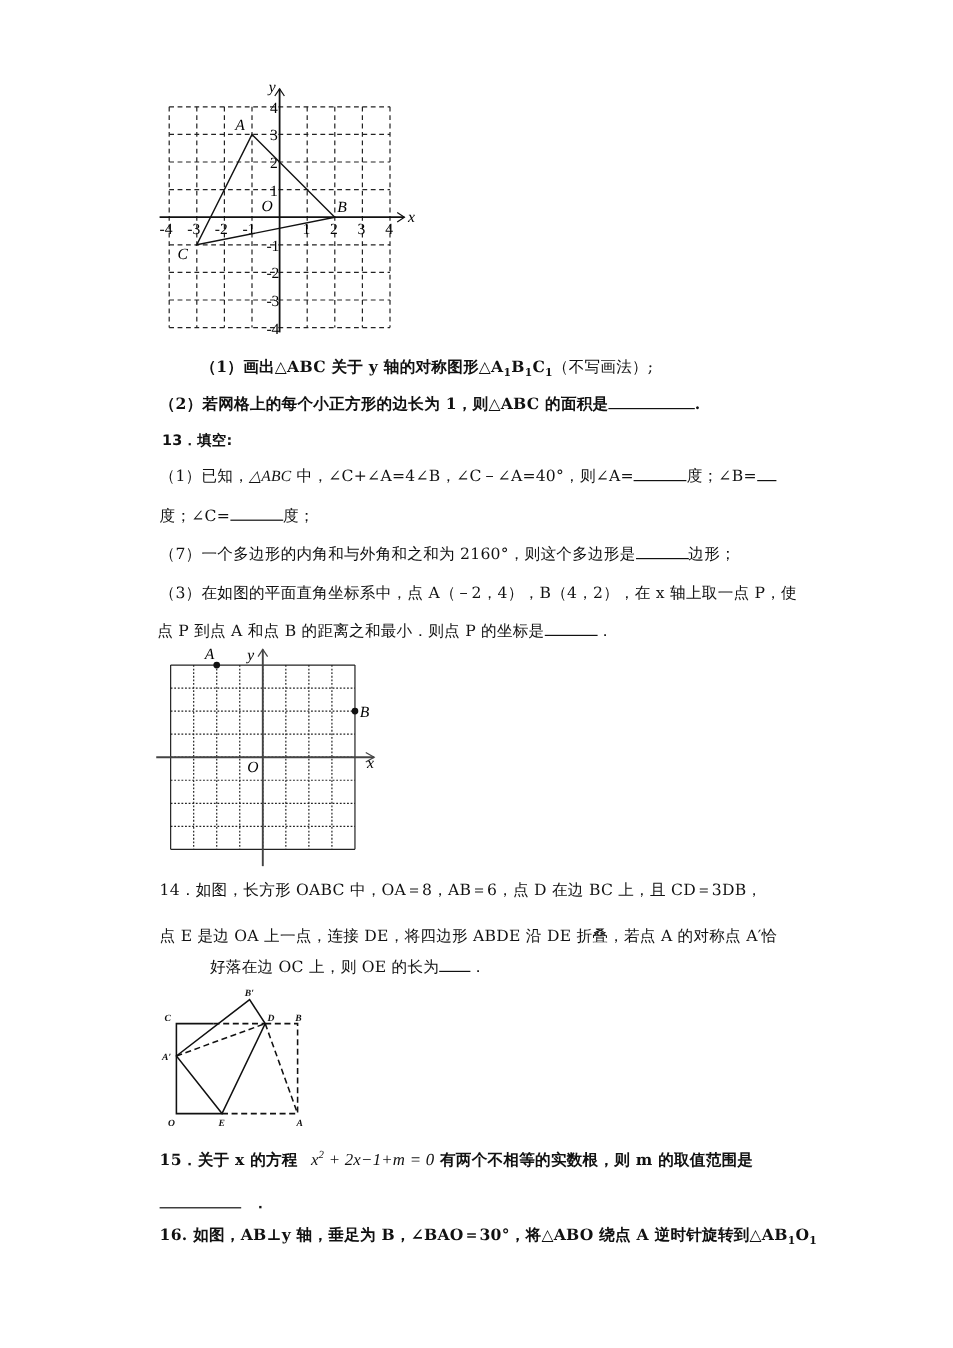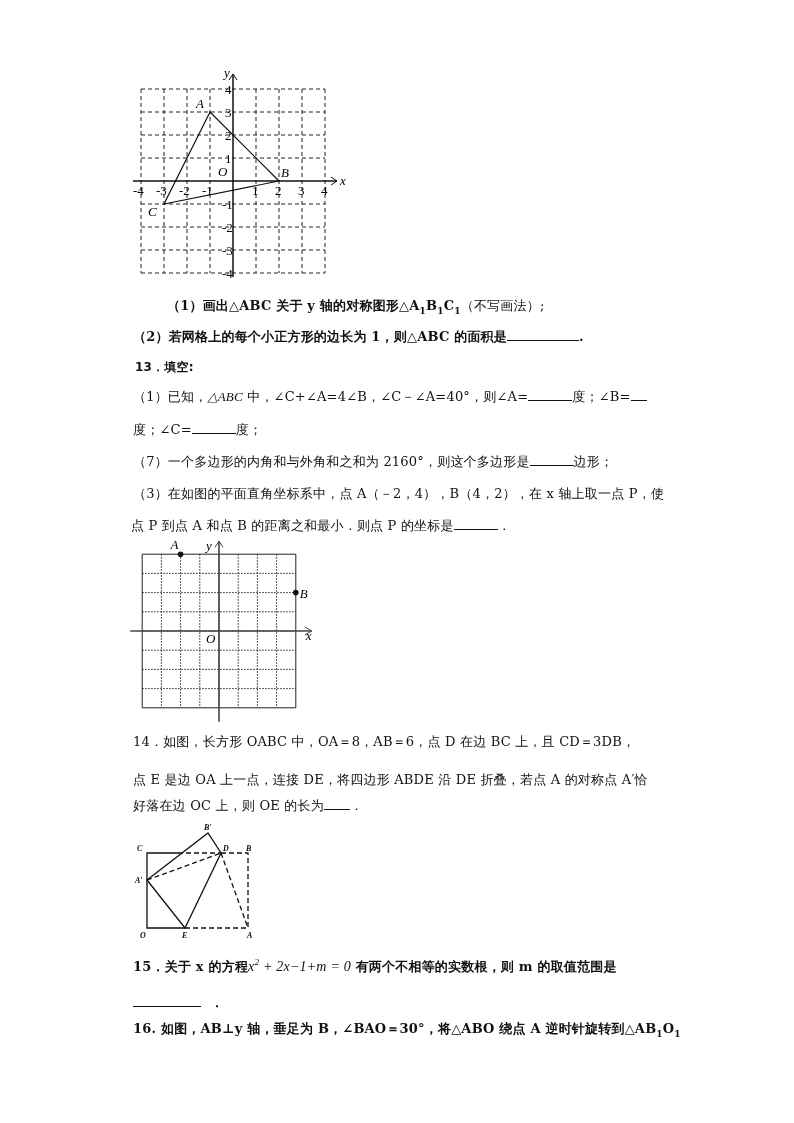--- a/index.html
+++ b/index.html
@@ -127,21 +127,21 @@
   <g id="fig2-pts">
       <circle cx="180.6" cy="554.2" r="2.8" fill="#111"></circle>
       <text x="170.6" y="549.2" font-size="13" font-style="italic">A</text>
       <circle cx="295.8" cy="592.6" r="2.8" fill="#111"></circle>
       <text x="299.8" y="597.6" font-size="13" font-style="italic">B</text>
     </g>
 </svg>
 
 <div class="line" style="top:733px; font-weight:normal;"><span>14．如图，长方形 OABC 中，OA＝8，AB＝6，点 D 在边 BC 上，且 CD＝3DB，</span></div>
 <div class="line" style="top:771px; font-weight:normal;">点 E 是边 OA 上一点，连接 DE，将四边形 ABDE 沿 DE 折叠，若点 A 的对称点 A′恰</div>
-<div class="line" style="top:797px; font-weight:normal;">
+<div class="line" style="top:797px; font-weight:normal;margin-left:42px;">
   <span>好落在边 OC 上，则 OE 的长为</span><span class="blank" style="width:26px;"></span><span>．</span>
 </div>
 
 <svg class="abs" style="left:130px; top:820px;" width="140" height="125" viewBox="130 820 140 125">
   <g stroke="#111" stroke-width="1.3" fill="none">
     <polyline points="185,928 147,928 147,853 178,853"></polyline>
     <line x1="178" y1="853" x2="221" y2="853" stroke-dasharray="5,3"></line>
     <polyline points="221,853 248,853 248,928 185,928" stroke-dasharray="5,3"></polyline>
     <line x1="221" y1="853" x2="248" y2="928" stroke-dasharray="5,3"></line>
     <line x1="147" y1="880" x2="221" y2="853" stroke-dasharray="5,3"></line>
@@ -153,21 +153,21 @@
     <text x="223" y="851">D</text>
     <text x="246" y="851">B</text>
     <text x="135" y="883">A′</text>
     <text x="140" y="938">O</text>
     <text x="182" y="938">E</text>
     <text x="247" y="938">A</text>
   </g>
 </svg>
 
 <div class="line" style="top:957px;">
-  <span>15．关于 x 的方程</span><span class="it" style="font-size:14px;">x<sup>2</sup> + 2x−1+m = 0</span><span> 有两个不相等的实数根，则 m 的取值范围是</span>
+  <span>15．关于 x 的方程</span><span class="it" style="font-size:14px;padding-left:11px;">x<sup>2</sup> + 2x−1+m = 0</span><span> 有两个不相等的实数根，则 m 的取值范围是</span>
 </div>
 <div class="line" style="top:994px;">
   <span class="blank" style="width:68px;"></span>&nbsp;&nbsp;<span>．</span>
 </div>
 
 <div class="line" style="top:992px;margin-top:28px;">
   <span>16. 如图，AB⊥y 轴，垂足为 B，∠BAO＝30°，将△ABO 绕点 A 逆时针旋转到△AB</span><sub>1</sub><span>O</span><sub>1</sub>
 </div>
 
 </body></html>

